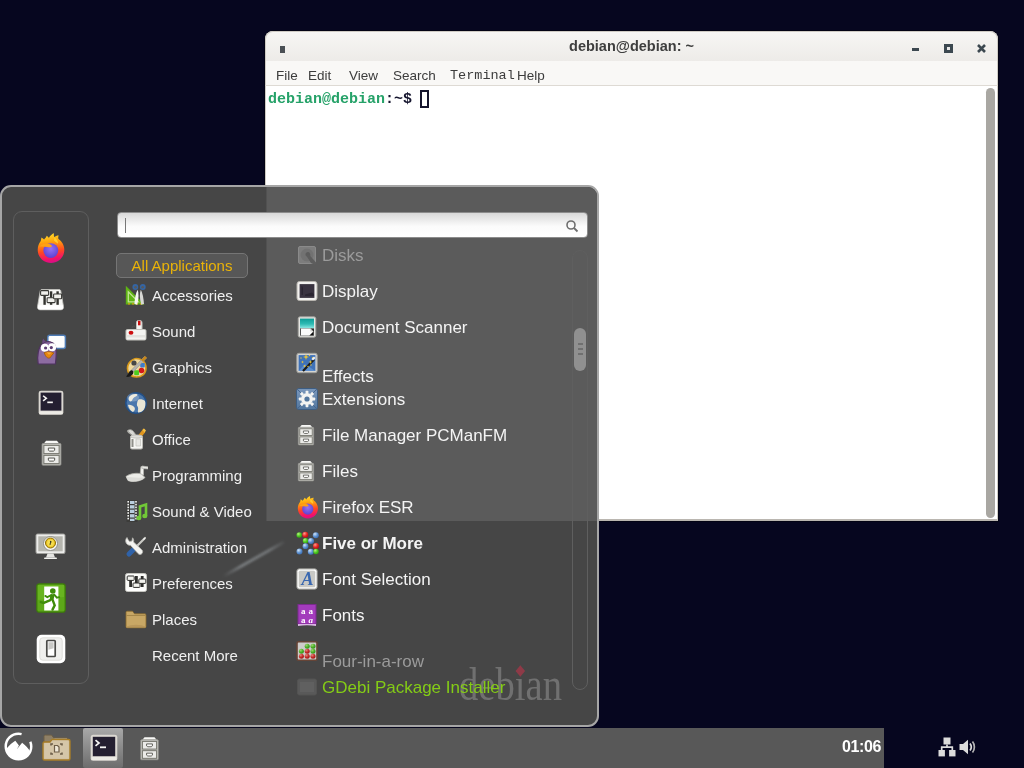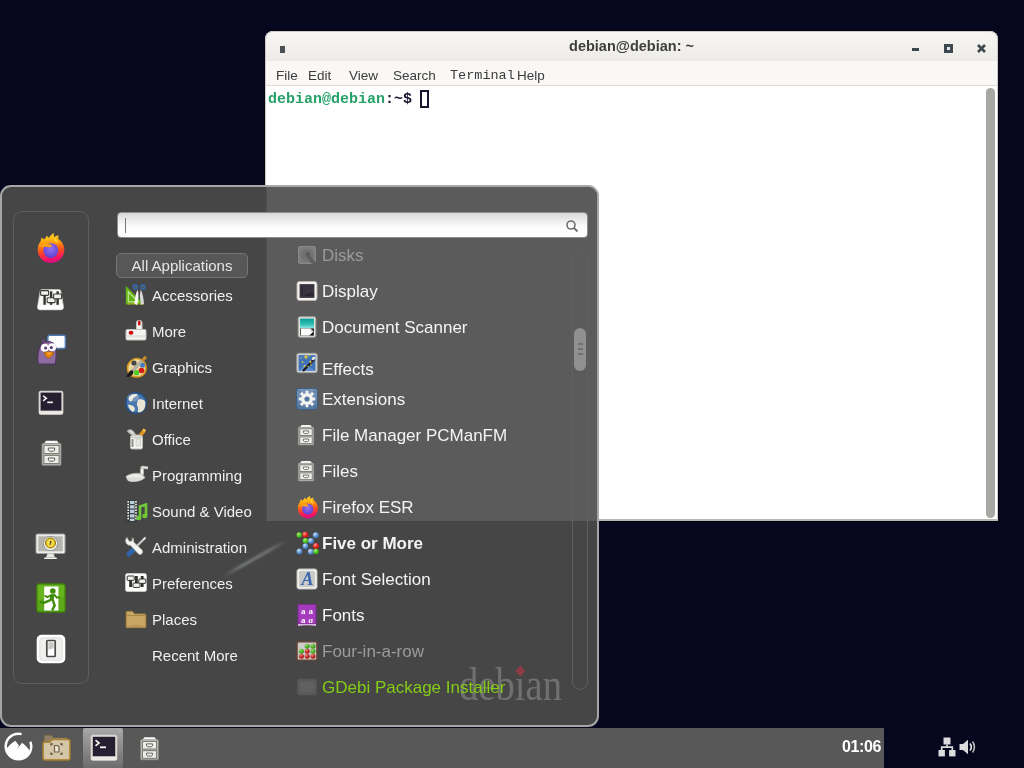--- a/index.html
+++ b/index.html
@@ -39,21 +39,21 @@
   #menu .watermark { position:absolute; left:457px; top:475px; color:#707070;
           font-family:"Liberation Serif", serif; font-size:46px; letter-spacing:0px;
           transform:scaleX(0.84); transform-origin:0 0; line-height:1; }
   #menu .sidebox { position:absolute; left:11px; top:24px; width:76px; height:473px;
           border:1px solid #5e5e5e; border-radius:9px; }
   #menu .searchbox { position:absolute; left:115px; top:25px; width:471px; height:26px;
           border:1px solid #8c8c8c; border-radius:4px;
           background:linear-gradient(#d8d8d8, #fbfbfb 55%, #ffffff); }
   #menu .allapps { position:absolute; left:114px; top:66px; width:132px; height:25px;
           background:#575757; border:1px solid #757575; border-radius:5px;
-          color:#e5e5e5; font-size:15px; text-align:center; line-height:23px; }
+          color:#eab308; font-size:15px; text-align:center; line-height:23px; }
   .cat { position:absolute; left:150px; font-size:15px; color:#efefef; }
   .app { position:absolute; left:320px; font-size:17px; color:#f4f4f4; }
   .cicon { position:absolute; left:122px; width:24px; height:24px; }
   .aicon { position:absolute; left:293px; width:24px; height:24px; }
   .sicon { position:absolute; left:32px; width:33px; height:33px; }
   #menu .mtrack { position:absolute; left:570px; top:63px; width:16px; height:440px;
           border:1px solid #5f5f5f; border-radius:8px; }
   #menu .mthumb { position:absolute; left:572px; top:141px; width:12px; height:43px;
           background:#909090; border-radius:6px; }
   #menu .grip { position:absolute; left:3.5px; top:15px; width:5px; height:13px;
@@ -115,21 +115,21 @@
   <div class="searchbox">
       <div class="scursor"></div>
     <svg style="position:absolute; right:8px; top:6px;" width="14" height="14" viewBox="0 0 14 14">
       <circle cx="6" cy="6" r="4" fill="none" stroke="#6e6e6e" stroke-width="1.6"></circle>
       <line x1="9" y1="9" x2="12.5" y2="12.5" stroke="#6e6e6e" stroke-width="1.8"></line>
     </svg>
   </div>
   <div class="allapps">All Applications</div>
 
   <div class="cat" style="top:100px;">Accessories</div>
-  <div class="cat" style="top:136px;">More</div>
+  <div class="cat" style="top:136px;">Sound</div>
   <div class="cat" style="top:172px;">Graphics</div>
   <div class="cat" style="top:208px;">Internet</div>
   <div class="cat" style="top:244px;">Office</div>
   <div class="cat" style="top:280px;">Programming</div>
   <div class="cat" style="top:316px;">Sound &amp; Video</div>
   <div class="cat" style="top:352px;">Administration</div>
   <div class="cat" style="top:388px;">Preferences</div>
   <div class="cat" style="top:424px;">Places</div>
   <div class="cat" style="top:460px;">Recent More</div>
 
@@ -230,29 +230,29 @@
 </svg></div>
   <div class="cicon" style="top:420px;" id="ic-places"><svg width="24" height="24" viewBox="0 0 24 24">
 <path d="M2,19.5 L2,5.5 C2,4.7 2.5,4.2 3.3,4.2 L8.5,4.2 L10.5,6.8 L20.7,6.8 C21.5,6.8 22,7.3 22,8.1 L22,19.5 C22,20.3 21.5,20.8 20.7,20.8 L3.3,20.8 C2.5,20.8 2,20.3 2,19.5 Z" fill="#c8a765" stroke="#8a6b2c" stroke-width="0.8"></path>
 <path d="M2.3,9 L21.7,9 L21.7,8 L2.3,8 Z" fill="#a5874a"></path>
 <path d="M2.3,19.8 C7,17 17,17 21.7,19.8 L21.7,20.5 L2.3,20.5 Z" fill="#b9975a"></path>
 </svg></div>
 
   <div class="app" style="top:59px; color:#9b9b9b;">Disks</div>
   <div class="app" style="top:95px;">Display</div>
   <div class="app" style="top:131px;">Document Scanner</div>
-  <div class="app" style="top:173px;">Effects</div>
+  <div class="app" style="top:180px;">Effects</div>
   <div class="app" style="top:203px;">Extensions</div>
   <div class="app" style="top:239px;">File Manager PCManFM</div>
   <div class="app" style="top:275px;">Files</div>
   <div class="app" style="top:311px;text-align:center;">Firefox ESR</div>
   <div class="app" style="top:347px;font-weight:bold;">Five or More</div>
   <div class="app" style="top:383px;">Font Selection</div>
   <div class="app" style="top:419px;">Fonts</div>
-  <div class="app" style="top:455px; color:#9b9b9b;">Four-in-a-row</div>
+  <div class="app" style="top:465px; color:#9b9b9b;">Four-in-a-row</div>
   <div class="app" style="top:491px; color:#84cc16;">GDebi Package Installer</div>
 
   <div class="aicon" style="top:56px;" id="ia-disks"><svg width="24" height="24" viewBox="0 0 24 24" opacity="0.5">
 <rect x="3.5" y="3.5" width="17" height="17" rx="1.5" fill="#9f9f9f" stroke="#b9b9b9"></rect>
 <circle cx="12" cy="12" r="6.5" fill="#8a8a8a"></circle>
 <path d="M13,9 C11.5,9 10.5,10 10.5,11.5 C10.5,12.4 11,13.2 11.8,13.6 L16,20 L20,22 L21.5,20 L15.3,13 C15.5,11 14.8,9 13,9 Z" fill="#5f5f5f"></path>
 </svg></div>
   <div class="aicon" style="top:92px;" id="ia-display"><svg width="24" height="24" viewBox="0 0 24 24">
 <rect x="2" y="2.5" width="20" height="19" rx="2.5" fill="#f2f1ef" stroke="#b9b6b0"></rect>
 <rect x="4.6" y="5.1" width="14.8" height="13.8" fill="#393340"></rect>

